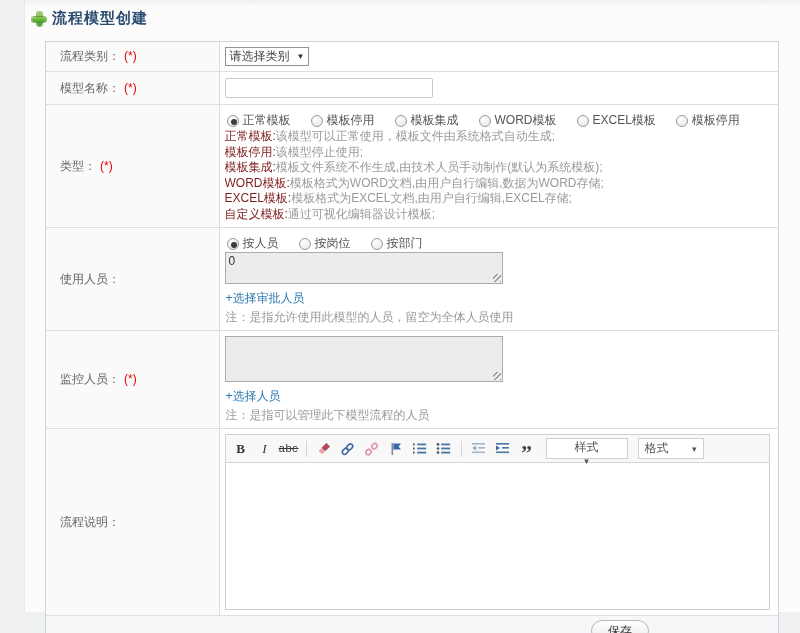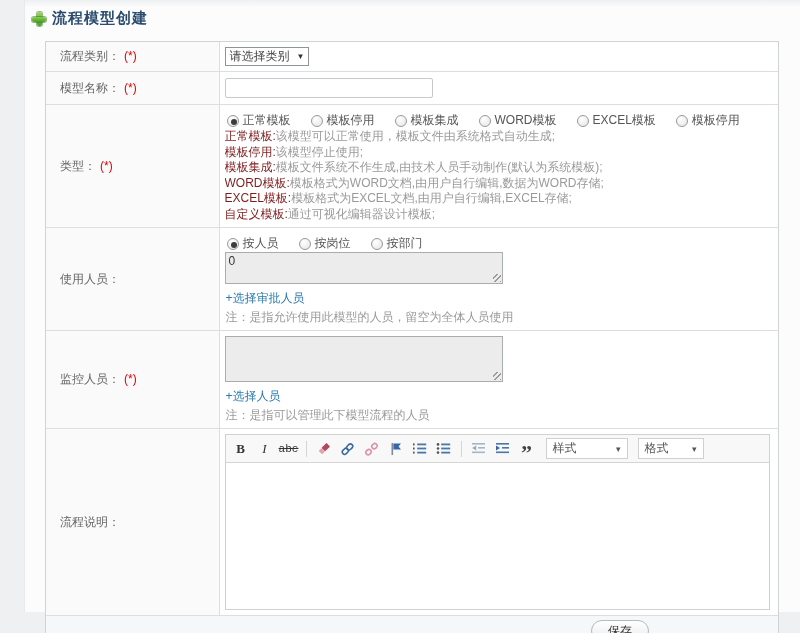--- a/index.html
+++ b/index.html
@@ -64,21 +64,21 @@
   .tb-txt { font-family:"Liberation Serif","DejaVu Serif",serif; font-size:13px; color:#333; }
   .tb-txt.b { font-weight:bold; }
   .tb-txt.i { font-style:italic; }
   .tb-txt.s { font-family:Liberation Mono, monospace; font-size:11px; text-decoration:line-through; color:#333; }
   .tb-quote { font-family:"Liberation Serif","DejaVu Serif",serif; font-size:22px; font-weight:bold;
     color:#444; line-height:10px; padding-top:8px; }
   .tb-sep { width:1px; height:16px; background:#d5d5d5; margin:0 2px; }
   .combo { display:inline-flex; align-items:center; justify-content:space-between; height:21px;
     border:1px solid #d0d0d0; background:#fff; font-size:12px; color:#555; padding:0 6px;
     margin-left:4px; cursor:pointer; }
-  .combo.style { width:82px; } .combo.format { width:66px; }
+  .combo.style { width:82px;flex-direction:column; } .combo.format { width:66px; }
   .combo .arr { font-size:9px; color:#555; }
   .editor-body { height:146px; background:#fff; }
 
   .footer { height:31px; background:#f6f7f9; position:relative; }
   .save-btn { position:absolute; left:545px; top:4px; width:58px; height:22px;
     border:1px solid #b5babe; border-radius:11px; background:linear-gradient(#ffffff,#e9ebed);
     font-size:12px; color:#333; text-align:center; line-height:20px; cursor:pointer;
     box-shadow:0 1px 1px rgba(0,0,0,.08); }
 </style>
 </head>

